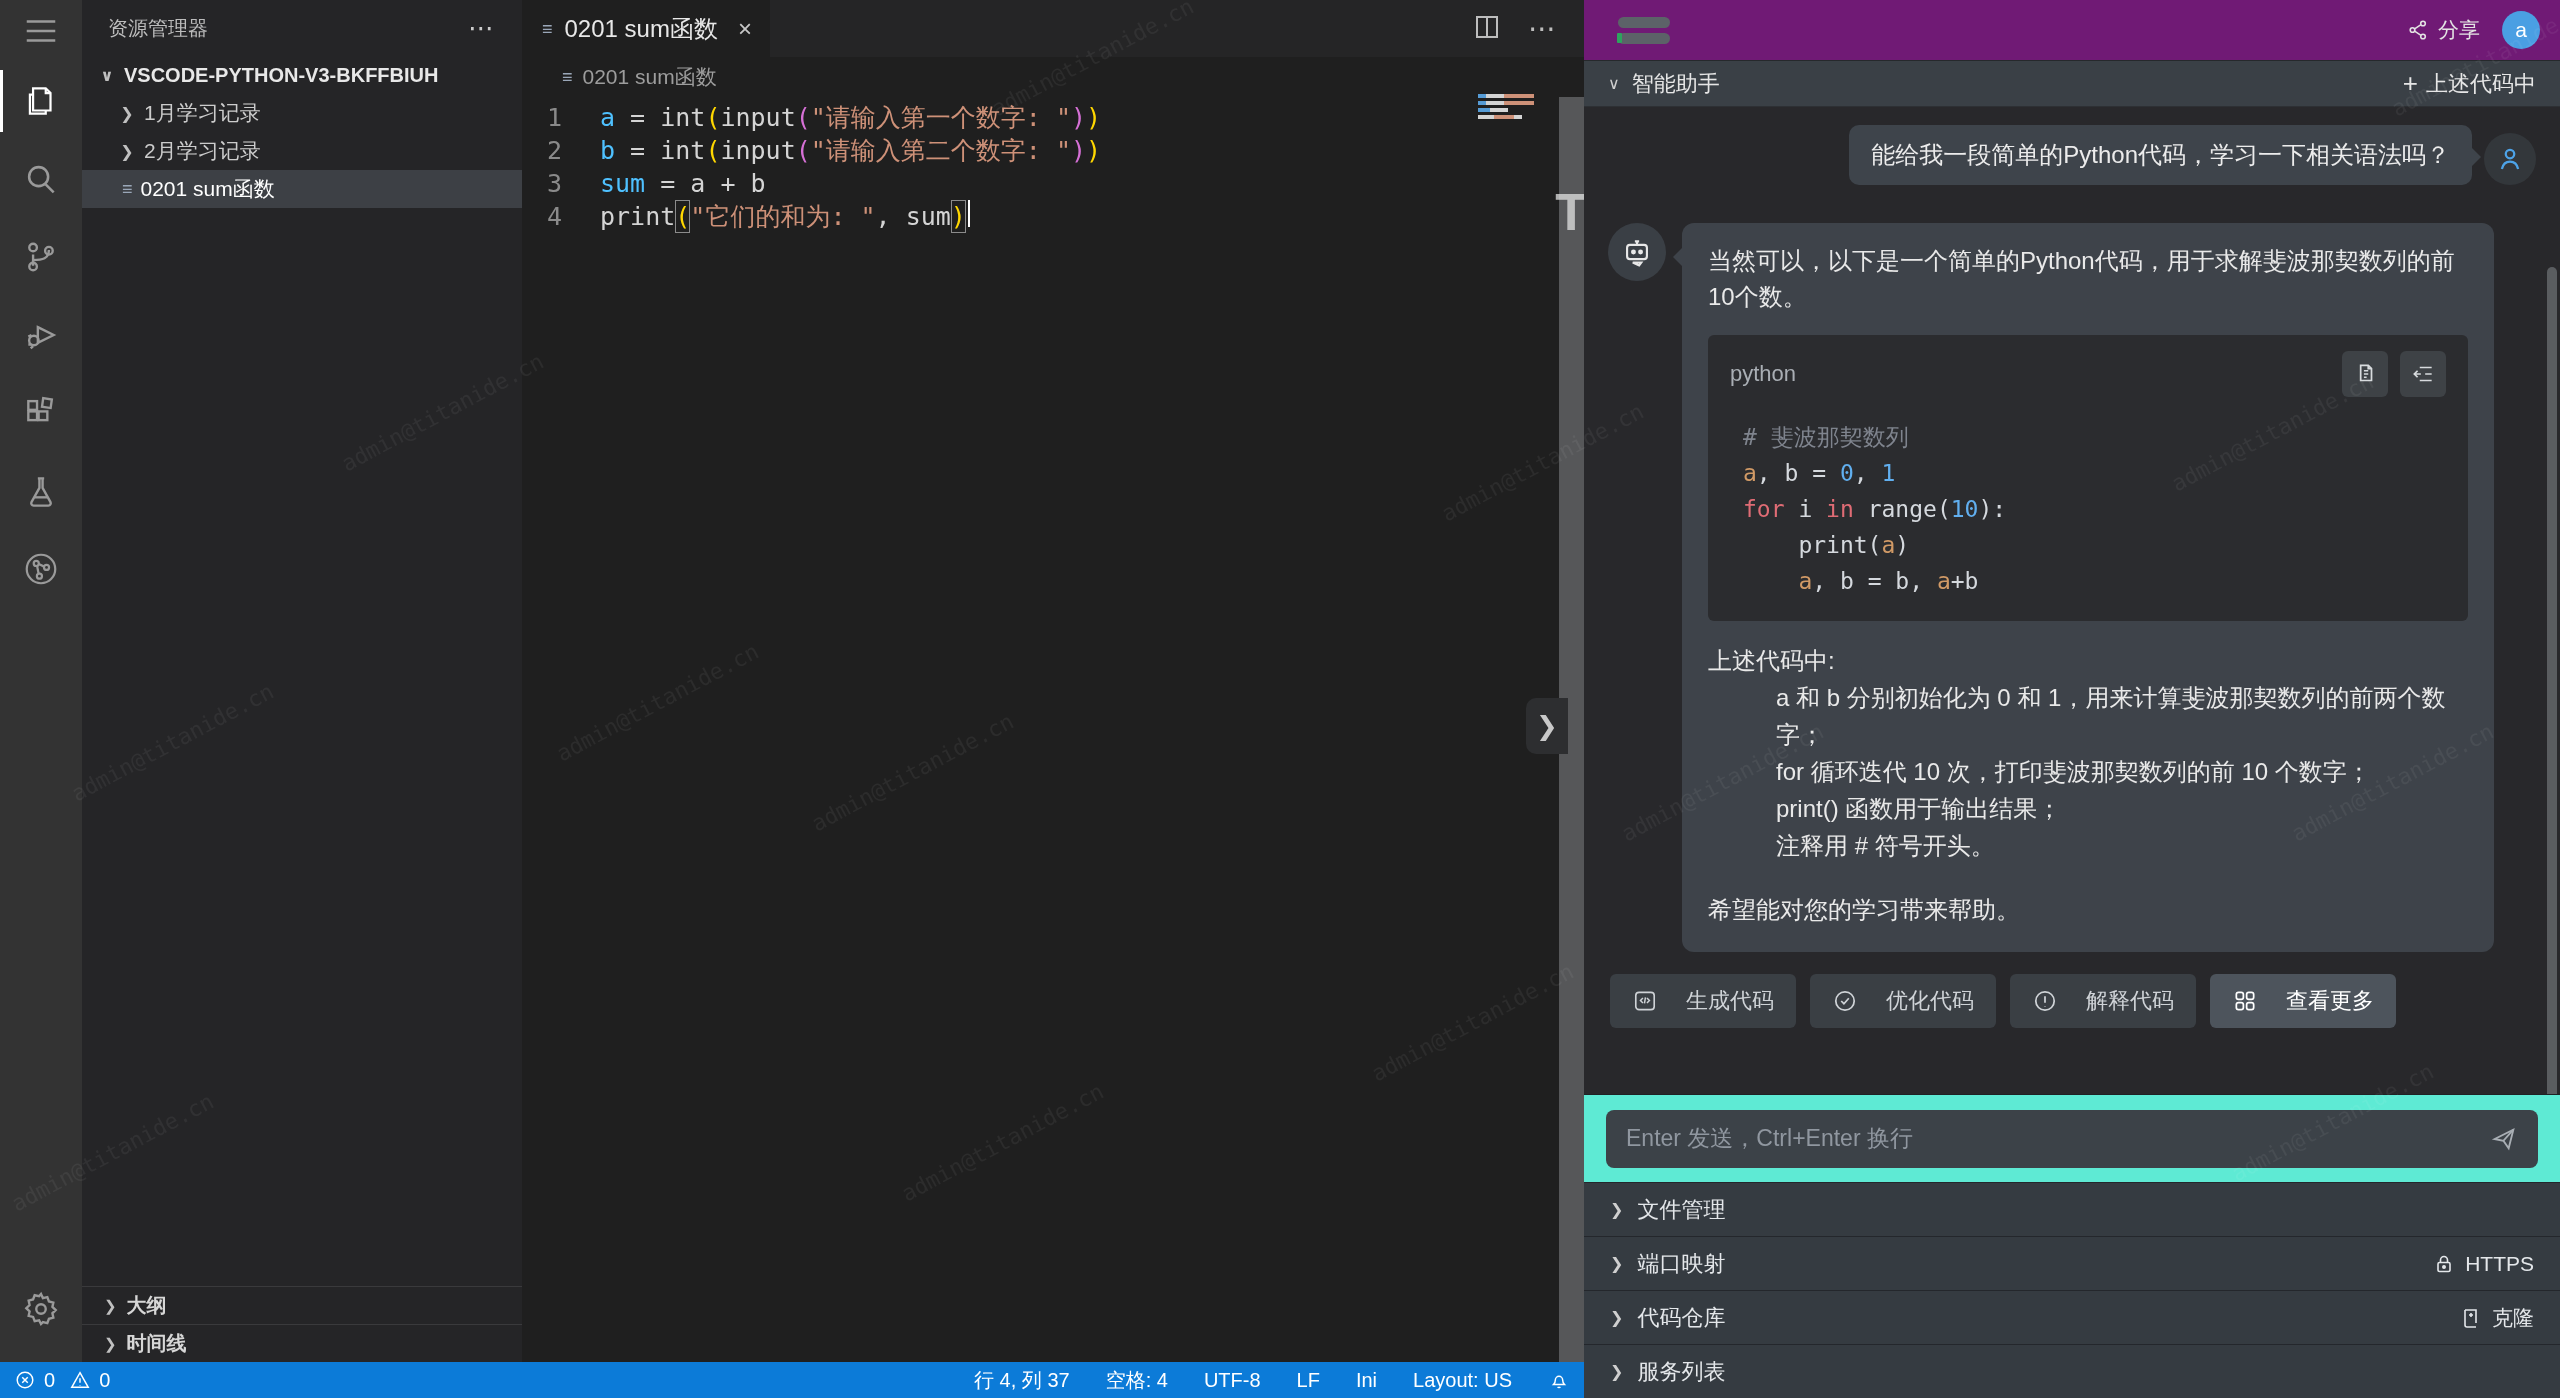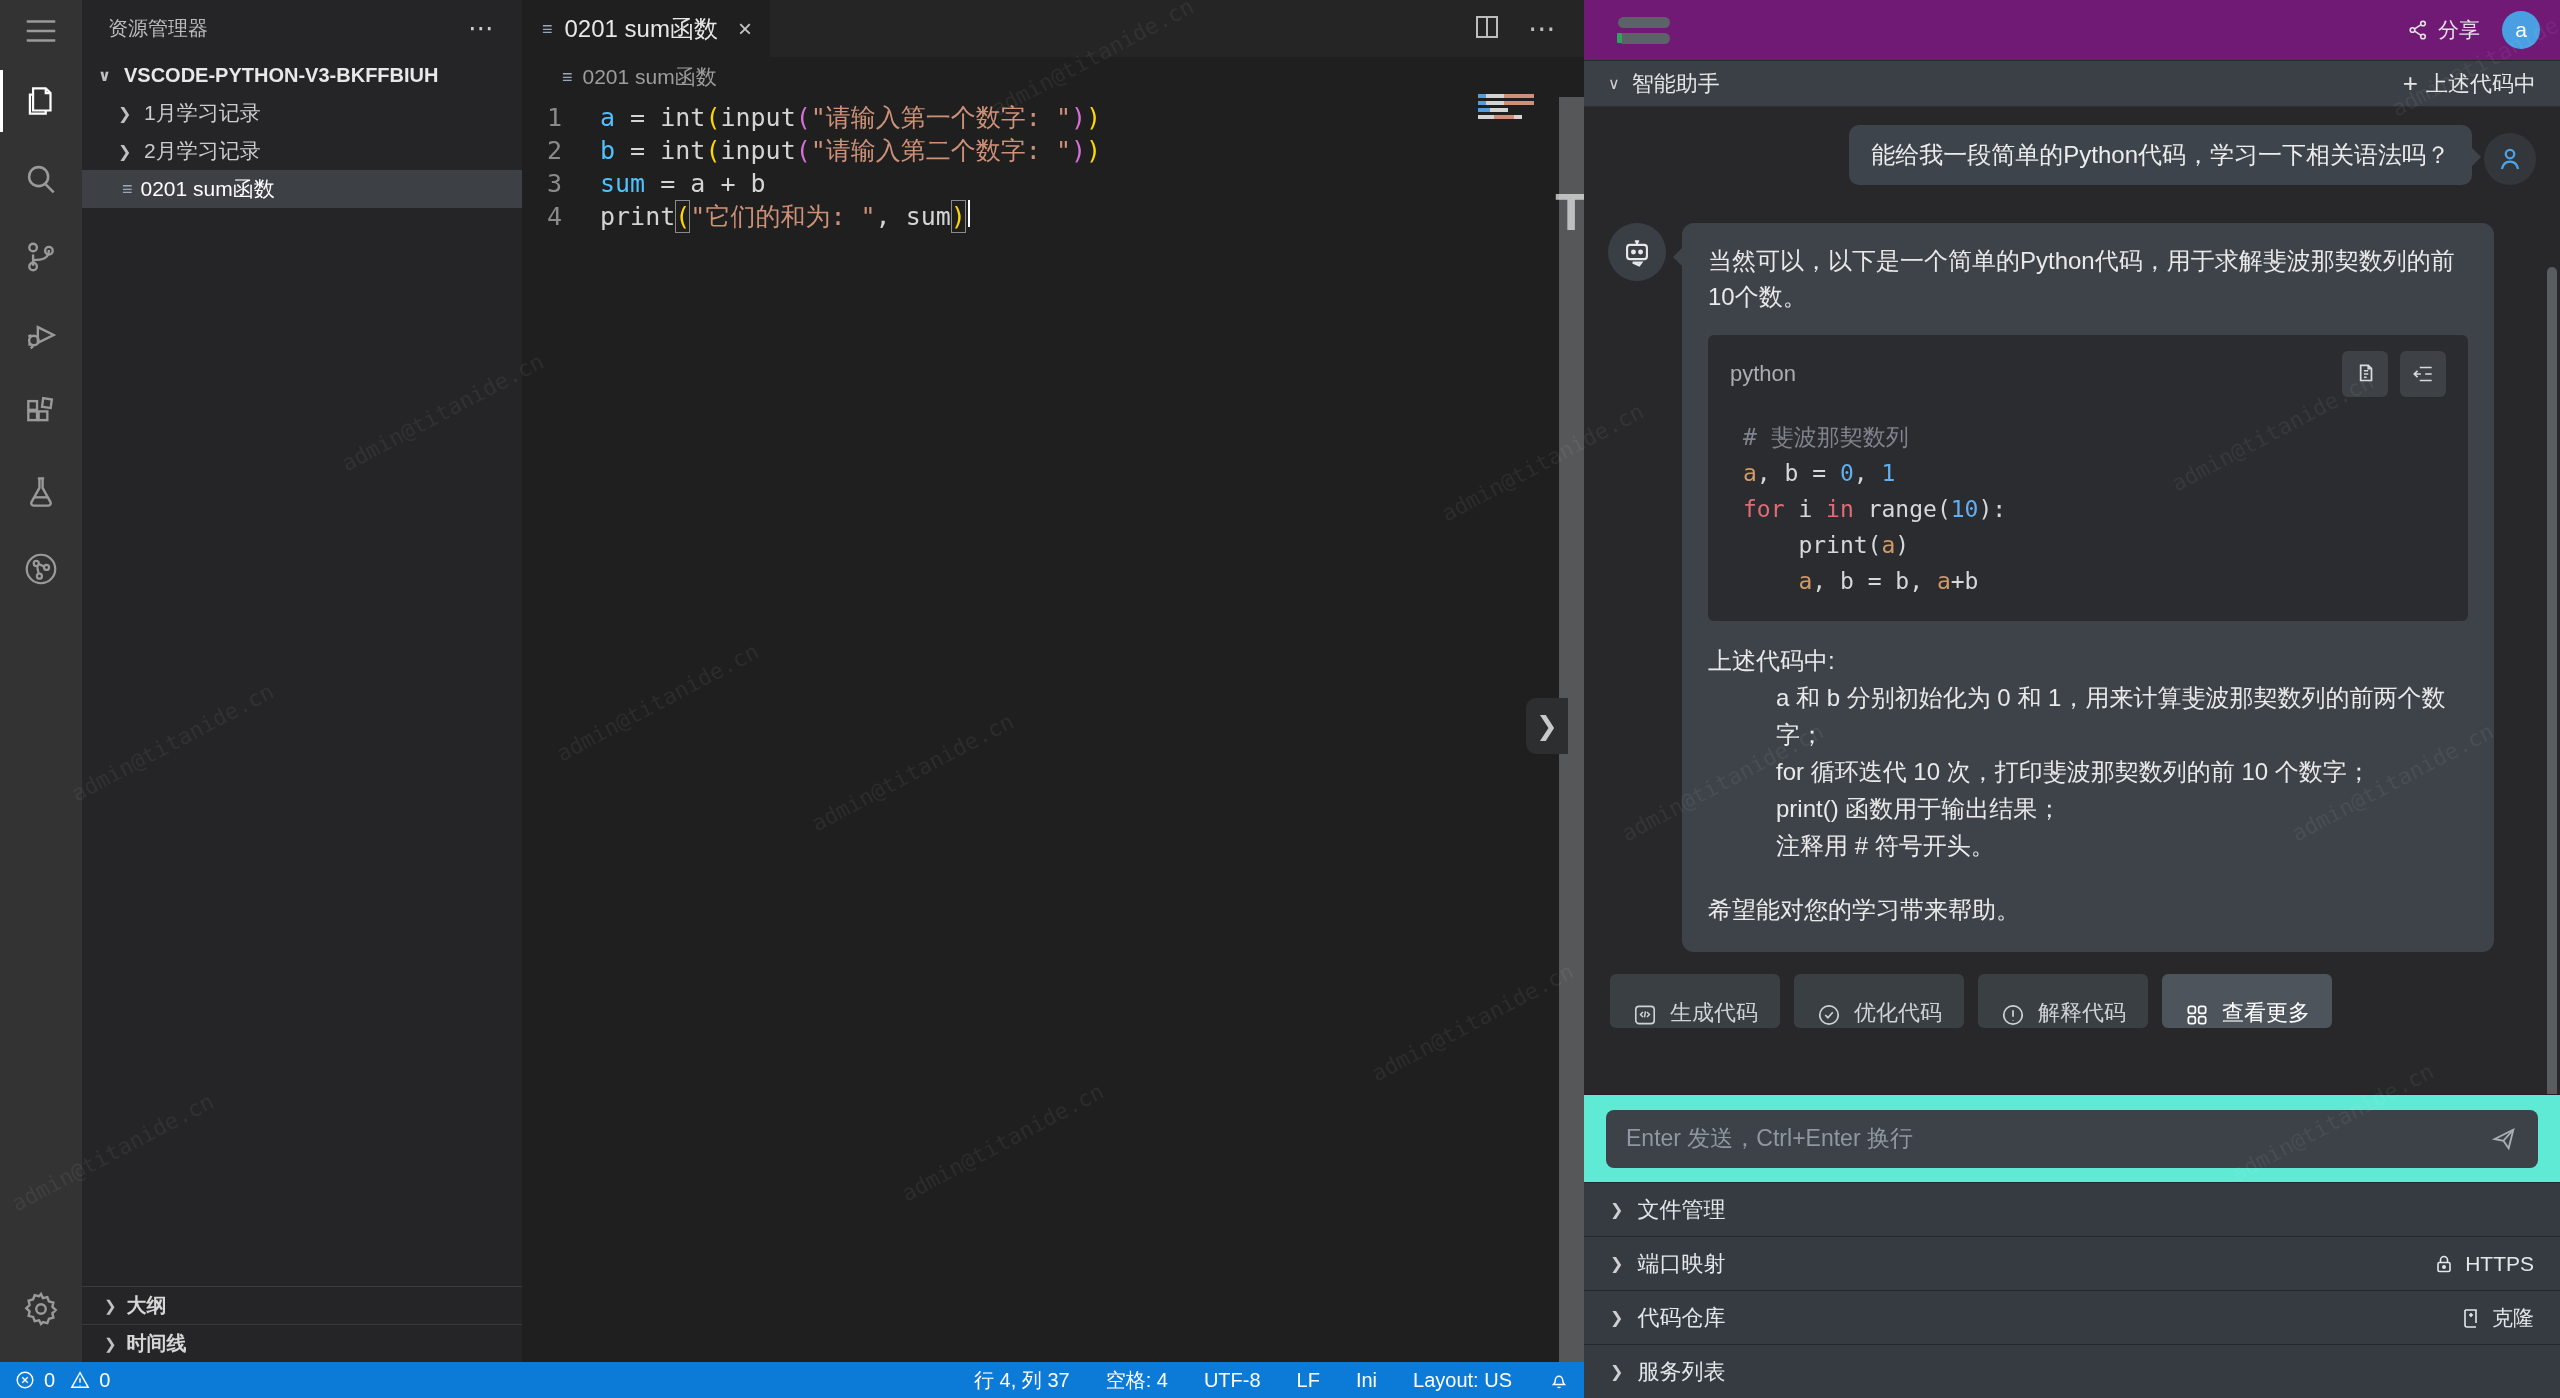--- a/index.html
+++ b/index.html
@@ -14,21 +14,21 @@
   
   .activity-bar { width:82px; background:#333333; display:flex; flex-direction:column; align-items:center; }
   .ab-icon { width:82px; height:78px; display:flex; align-items:center; justify-content:center; position:relative; color:#9a9a9a; }
   .ab-icon svg { width:38px; height:38px; }
   .ab-icon.active { color:#ffffff; }
   .ab-icon.active::before { content:""; position:absolute; left:0; top:8px; bottom:8px; width:3px; background:#ffffff; }
   .ab-spacer { flex:1; }
   .ab-menu { height:62px; }
 
   
-  .sidebar { width:440px; background:#252527; display:flex; flex-direction:column; color:#cccccc; }
+  .sidebar { width:440px; background:#252527; display:flex; flex-direction:column; color:#cccccc;text-align:center; }
   .sb-header { height:56px; display:flex; align-items:center; padding:0 26px; font-size:20px; color:#bcbcbc; }
   .sb-header .dots { margin-left:auto; font-size:26px; color:#cccccc; letter-spacing:2px; }
   .tree { font-size:21px; }
   .tree-row { height:38px; display:flex; align-items:center; gap:8px; padding-left:16px; white-space:nowrap; }
   .tree-row .chev { color:#c0c0c0; font-size:16px; width:18px; }
   .tree-root { font-weight:bold; color:#e8e8e8; font-size:20px; }
   .tree-child { padding-left:36px; }
   .tree-file { padding-left:40px; background:#3d4045; color:#ffffff; }
   .file-glyph { color:#9aa7b8; font-size:18px; line-height:1; }
   .sb-bottom { margin-top:auto; font-size:20px; font-weight:bold; color:#d7d7d7; }
@@ -106,21 +106,21 @@
   .cc-btn { width:46px; height:46px; background:#3e4246; border-radius:6px; display:flex; align-items:center; justify-content:center; color:#d8dbde; }
   .cc-btn svg { width:26px; height:26px; }
   .chat-code { margin-top:22px; font-family:"DejaVu Sans Mono","Liberation Mono",monospace; font-size:23px; line-height:36px; white-space:pre;margin-left:13px; }
   .ck-cm{color:#7f848e} .ck-kw{color:#e06c75} .ck-num{color:#61afef} .ck-var{color:#d19a66} .ck-w{color:#d5d9de}
 
   .explain-title { margin-top:6px; }
   .explain-item { padding-left:68px; line-height:37px; }
   .closing { margin-top:28px; }
 
   .qa-row { display:flex; gap:14px; margin-top:22px; margin-left:2px; }
-  .qa-btn { height:54px; border-radius:6px; background:#3a3f44; color:#cfd3d7; font-size:22px; display:flex; align-items:flex-end; gap:12px; padding:0 22px; }
+  .qa-btn { height:54px; border-radius:6px; background:#3a3f44; color:#cfd3d7; font-size:22px; display:flex; align-items:center; gap:28px; padding:0 22px; }
   .qa-btn svg { width:26px; height:26px; }
   .qa-btn.highlight { background:#4d545c; color:#ffffff; }
   .chat-scrollbar { position:absolute; right:3px; top:160px; width:10px; height:900px; background:#5a5d60; border-radius:5px; }
 
   .input-bar { height:88px; background:#5eead4; border-top:1px solid #1f2225; display:flex; align-items:center; padding:0 22px; }
   .chat-input { flex:1; height:58px; background:#3c4248; border-radius:8px; display:flex; align-items:center; padding:0 20px; }
   .chat-input .ph { color:#9097a0; font-size:23px; }
   .chat-input svg { margin-left:auto; width:28px; height:28px; color:#a8aeb4; }
 
   .rp-sections { background:#353b41; }

